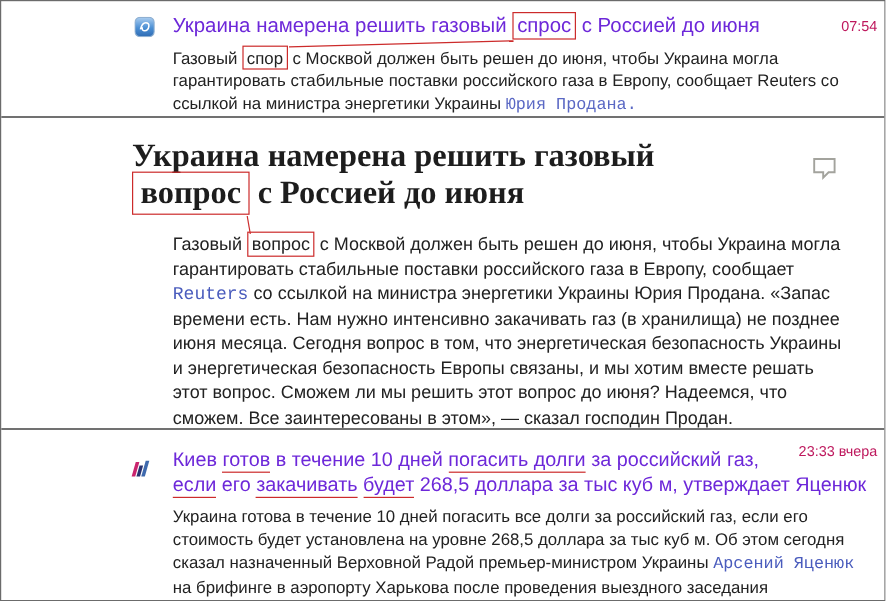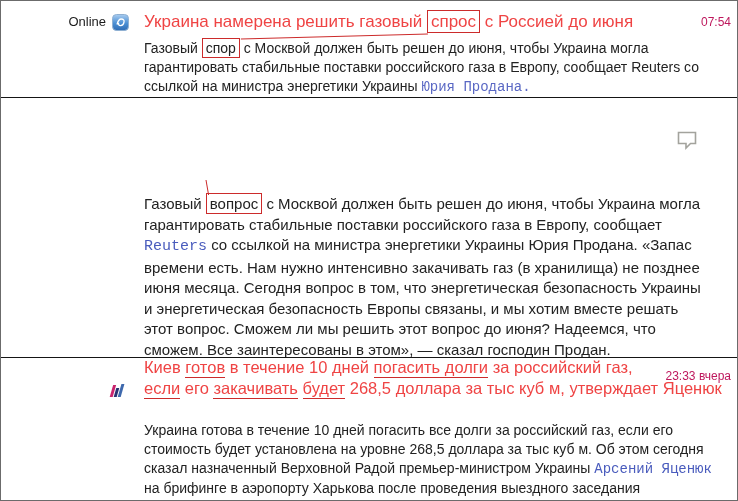--- a/index.html
+++ b/index.html
@@ -10,23 +10,23 @@
   }
   
   .src{position:absolute;left:0;text-align:right;font-size:13px;line-height:16px;color:#1c1c1c;}
   .src1{top:13px;width:105px;}
   .src2{top:382px;width:100px;font-size:13px;}
   
   .fav{position:absolute;width:17px;height:17px;}
   .fav1{left:111px;top:13px;}
   .fav2{left:106px;top:381px;}
   
-  .hl{position:absolute;left:143px;color:#ef4444;cursor:pointer;}
+  .hl{position:absolute;left:143px;color:#6d28d9;cursor:pointer;}
   .hl1{top:10px;width:570px;font-size:17px;line-height:22px;}
-  .hl3{top:356px;width:582px;font-size:16.5px;line-height:21px;}
+  .hl3{top:372px;width:582px;font-size:16.5px;line-height:21px;}
   
   .time{position:absolute;right:6px;color:#be185d;font-size:12px;}
   .t1{top:14px;}
   .t2{top:368px;}
   
   .body{position:absolute;left:143px;font-size:14px;line-height:19px;color:#222;}
   .b1{top:38px;width:566px;}
   .b3{top:420px;width:586px;}
   
   .hl2{
@@ -50,21 +50,20 @@
   .comment{position:absolute;left:676px;top:130px;width:21px;height:19px;cursor:pointer;}
   
   #annot-lines{position:absolute;left:0;top:0;width:738px;height:501px;pointer-events:none;z-index:5;}
 </style>
 </head>
 <body>
 
 <div class="page">
 
   <div class="src src1">
-    <div>Online</div>
   </div>
 
   <div class="fav fav1">
     <svg width="17" height="17" viewBox="0 0 17 17">
       <defs>
         <linearGradient id="kg" x1="0" y1="0" x2="0" y2="1">
           <stop offset="0" stop-color="#aacdf0"></stop>
             <stop offset="0.55" stop-color="#4b8fd4"></stop>
             <stop offset="1" stop-color="#2f6cb4"></stop>
         </linearGradient>
@@ -75,20 +74,21 @@
   </div>
 
   <div class="hl hl1"><span>Украина намерена решить газовый </span><span id="box-spros" class="rbox">спрос</span><span> с Россией до июня</span></div>
 
   <div class="time t1">07:54</div>
 
   <div class="body b1"><span>Газовый </span><span id="box-spor" class="rbox">спор</span><span> с Москвой должен быть решен до июня, чтобы Украина могла гарантировать стабильные поставки российского газа в Европу, сообщает Reuters со ссылкой на министра энергетики Украины </span><a class="blink blink-light">Юрия Продана.</a></div>
 
   <div class="hr hr1"></div>
 
+  <div class="hl2"><span>Украина намерена решить газовый </span><span id="box-vopros-big" class="rbox">вопрос</span><span> с Россией до июня</span></div>
 
   <div class="comment">
     <svg width="21" height="19" viewBox="0 0 21 19">
       <path d="M1.5 1.5 h17 v11 h-5 l-4.5 4.5 v-4.5 h-7.5 z" fill="#ffffff" stroke="#a3a39d" stroke-width="1.6"></path>
     </svg>
   </div>
 
   <div class="para"><span>Газовый </span><span id="box-vopros-para" class="rbox">вопрос</span><span> с Москвой должен быть решен до июня, чтобы Украина могла гарантировать стабильные поставки российского газа в Европу, сообщает </span><a class="blink">Reuters</a><span> со ссылкой на министра энергетики Украины Юрия Продана. «Запас времени есть. Нам нужно интенсивно закачивать газ (в хранилища) не позднее июня месяца. Сегодня вопрос в том, что энергетическая безопасность Украины и энергетическая безопасность Европы связаны, и мы хотим вместе решать этот вопрос. Сможем ли мы решить этот вопрос до июня? Надеемся, что сможем. Все заинтересованы в этом», — сказал господин Продан.</span></div>
 
   <div class="hr hr2"></div>

